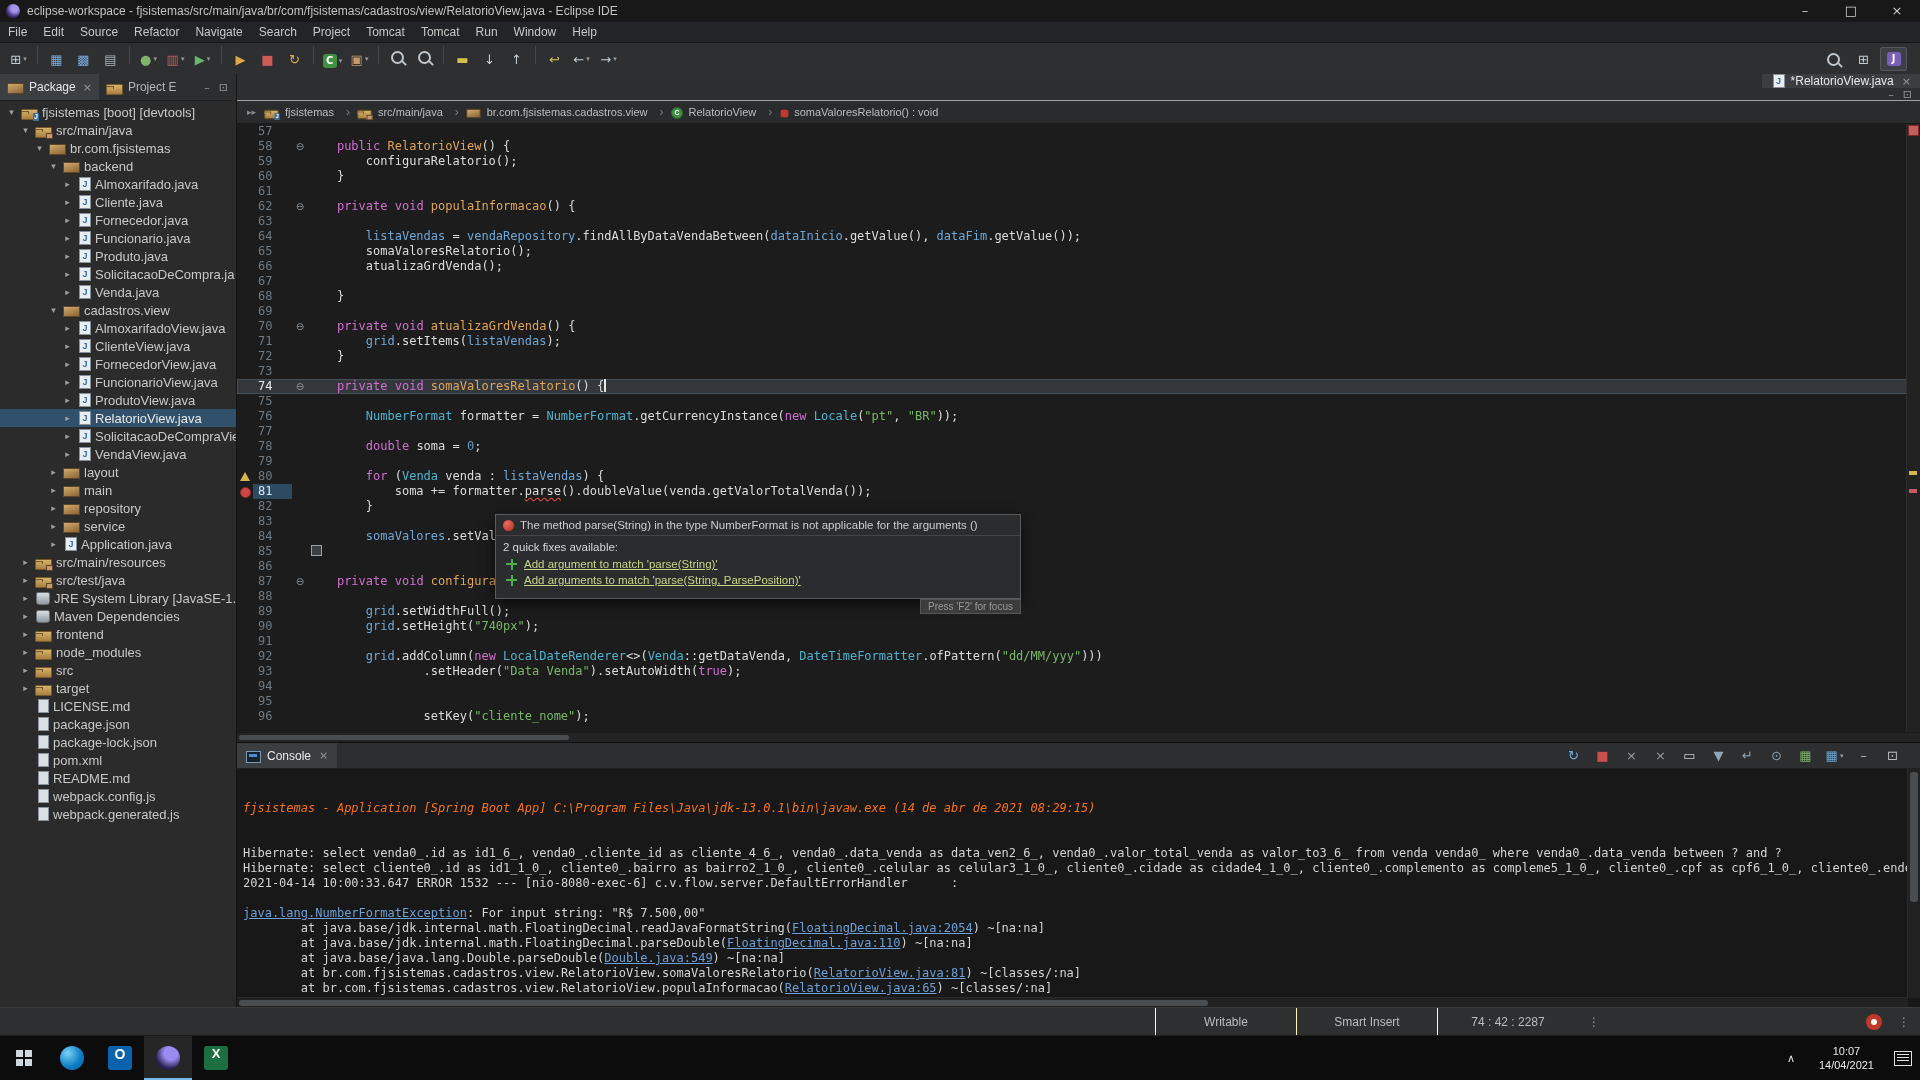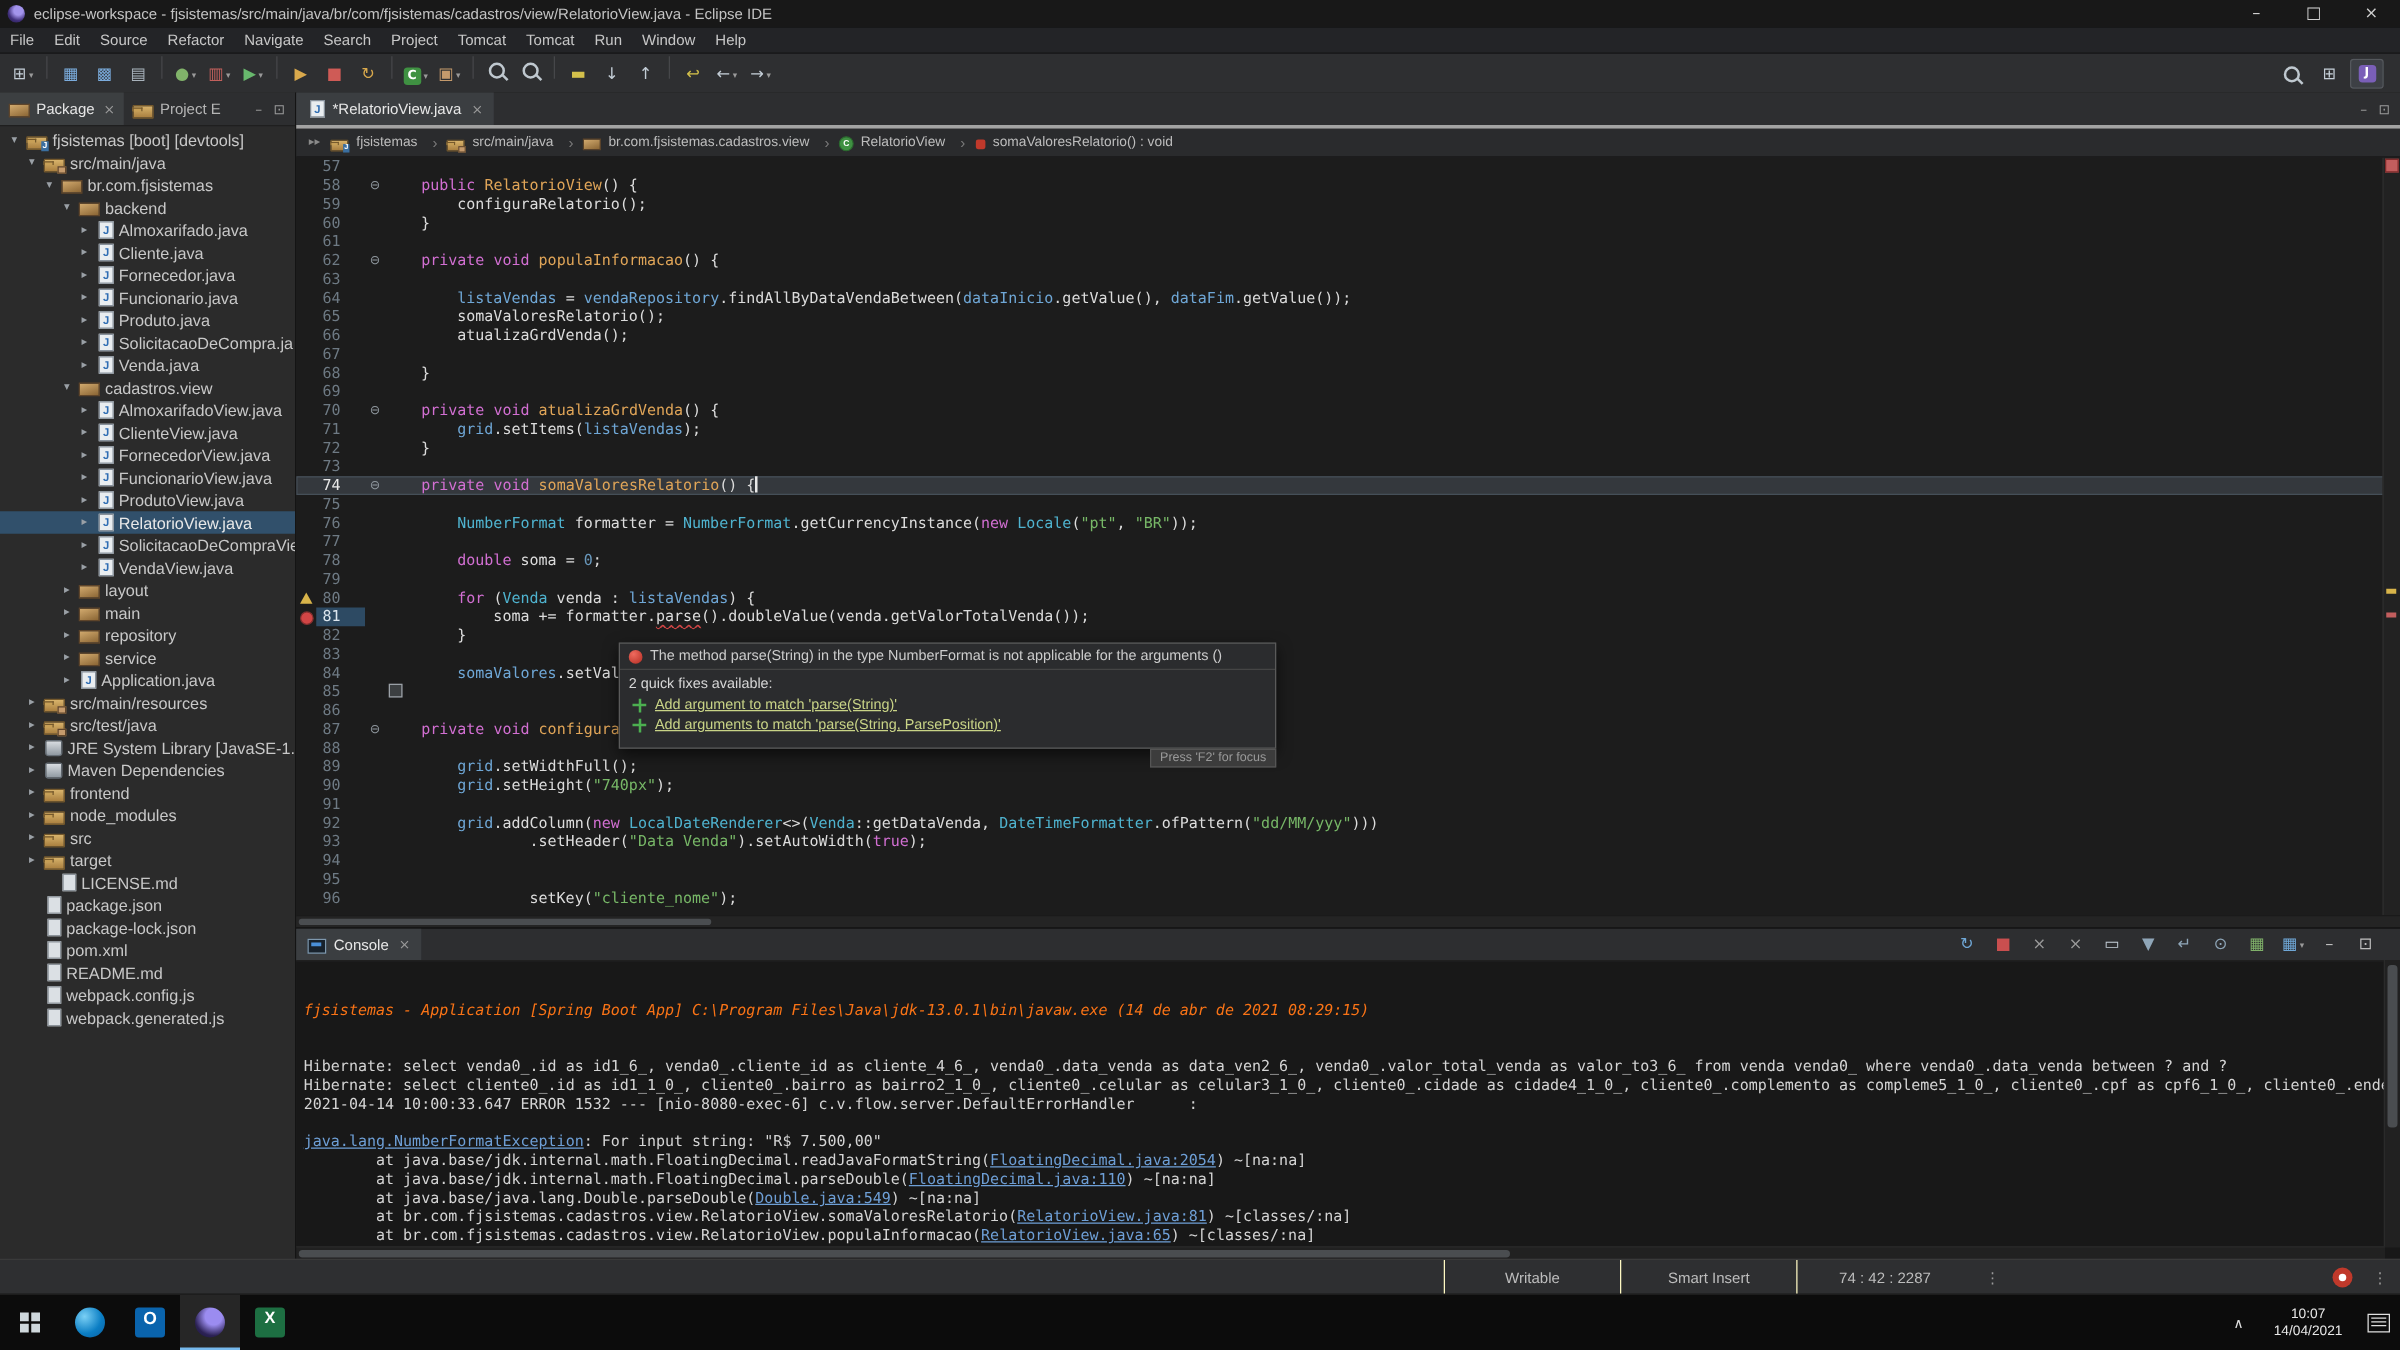--- a/index.html
+++ b/index.html
@@ -61,21 +61,21 @@
   .ic-lib{background:linear-gradient(#d9dde1,#9099a1);border:1px solid #666e76;height:11px;width:12px;margin-left:1px;margin-top:1px;border-radius:2px 2px 3px 3px;}
   .ic-fil{background:#dbe0e4;border:1px solid #8b9299;width:9px;height:12px;margin-left:3px;}
   .ic-cls{width:12px;height:12px;border-radius:50%;background:#3f9142;border:1px solid #2c6b30;margin-top:1px;}
   .ic-cls::after{content:"C";position:absolute;left:0;right:0;text-align:center;color:#fff;font:bold 8px "Liberation Sans",sans-serif;line-height:12px;}
   .ic-met{width:9px;height:9px;background:#c0392b;border-radius:2px;margin-top:3px;margin-left:2px;}
   .ic-console{width:13px;height:10px;background:#18222c;border:1px solid #7f98ad;margin-top:2px;}
   .ic-console::after{content:"";position:absolute;left:2px;top:2px;width:8px;height:3px;background:#4a90d9;}
 
   
   .right-col{flex:1;min-width:0;display:flex;flex-direction:column;background:#1c1c1c;}
-  .editor-tabs{height:26px;background:#2d2e30;border-bottom:3px solid #a3a3a3;display:flex;align-items:center;color:#ccc;}
+  .editor-tabs{height:26px;background:#2d2e30;border-bottom:1px solid #a3a3a3;display:flex;align-items:flex-end;color:#ccc;flex-direction:column;}
   .etab{display:flex;align-items:center;gap:6px;padding:0 9px;height:100%;background:#3b3e41;color:#e8e8e8;white-space:nowrap;}
 
   .breadcrumb{height:22px;background:#2a2b2d;border-bottom:1px solid #191919;display:flex;align-items:center;padding-left:6px;font-size:11px;color:#bdbdbd;}
   .crumb{display:flex;align-items:center;gap:5px;padding:0 3px;}
   .crumb::after{content:"›";color:#7a7a7a;margin-left:7px;font-size:12px;}
   .crumb:last-child::after{content:"";margin:0;}
   .bc-toggle{color:#8a8a8a;font-size:9px;padding:0 4px;font-family:"DejaVu Sans",sans-serif;}
   .crumb .tico{transform:scale(.85);}
 
   
@@ -434,21 +434,21 @@
         <div class="trow" style="padding-left: 20px;">
           <span class="arrow">▸</span>
           <span class="tico ic-fld"></span>
           <span class="tlabel">src</span>
         </div>
         <div class="trow" style="padding-left: 20px;">
           <span class="arrow">▸</span>
           <span class="tico ic-fld"></span>
           <span class="tlabel">target</span>
         </div>
-        <div class="trow" style="padding-left: 32px;">
+        <div class="trow" style="padding-left: 20px;">
           <span class="arrow"></span>
           <span class="tico ic-fil"></span>
           <span class="tlabel">LICENSE.md</span>
         </div>
         <div class="trow" style="padding-left: 20px;">
           <span class="arrow"></span>
           <span class="tico ic-fil"></span>
           <span class="tlabel">package.json</span>
         </div>
         <div class="trow" style="padding-left: 20px;">

